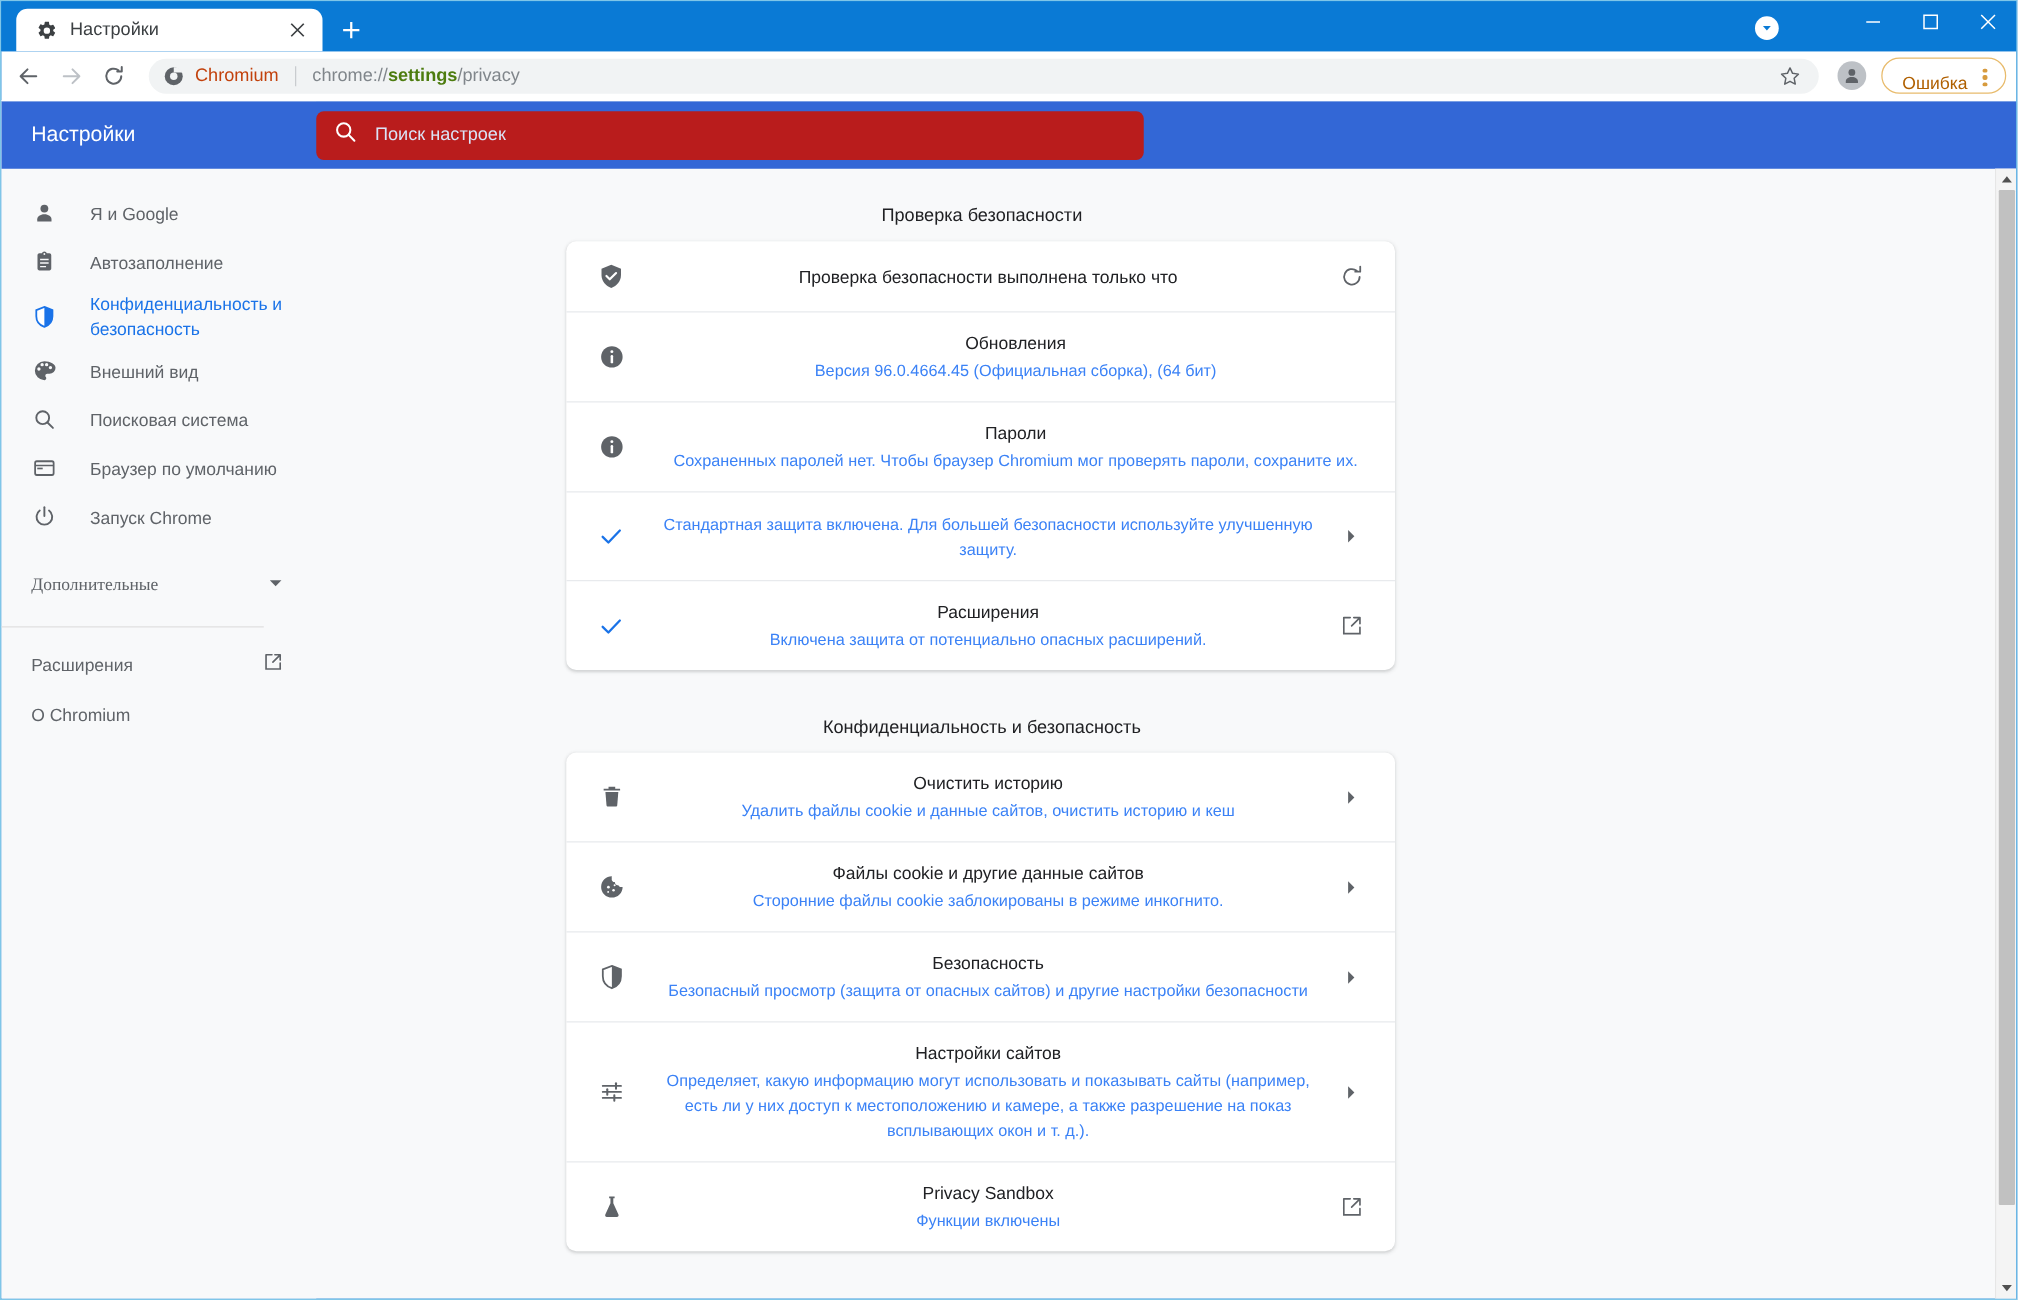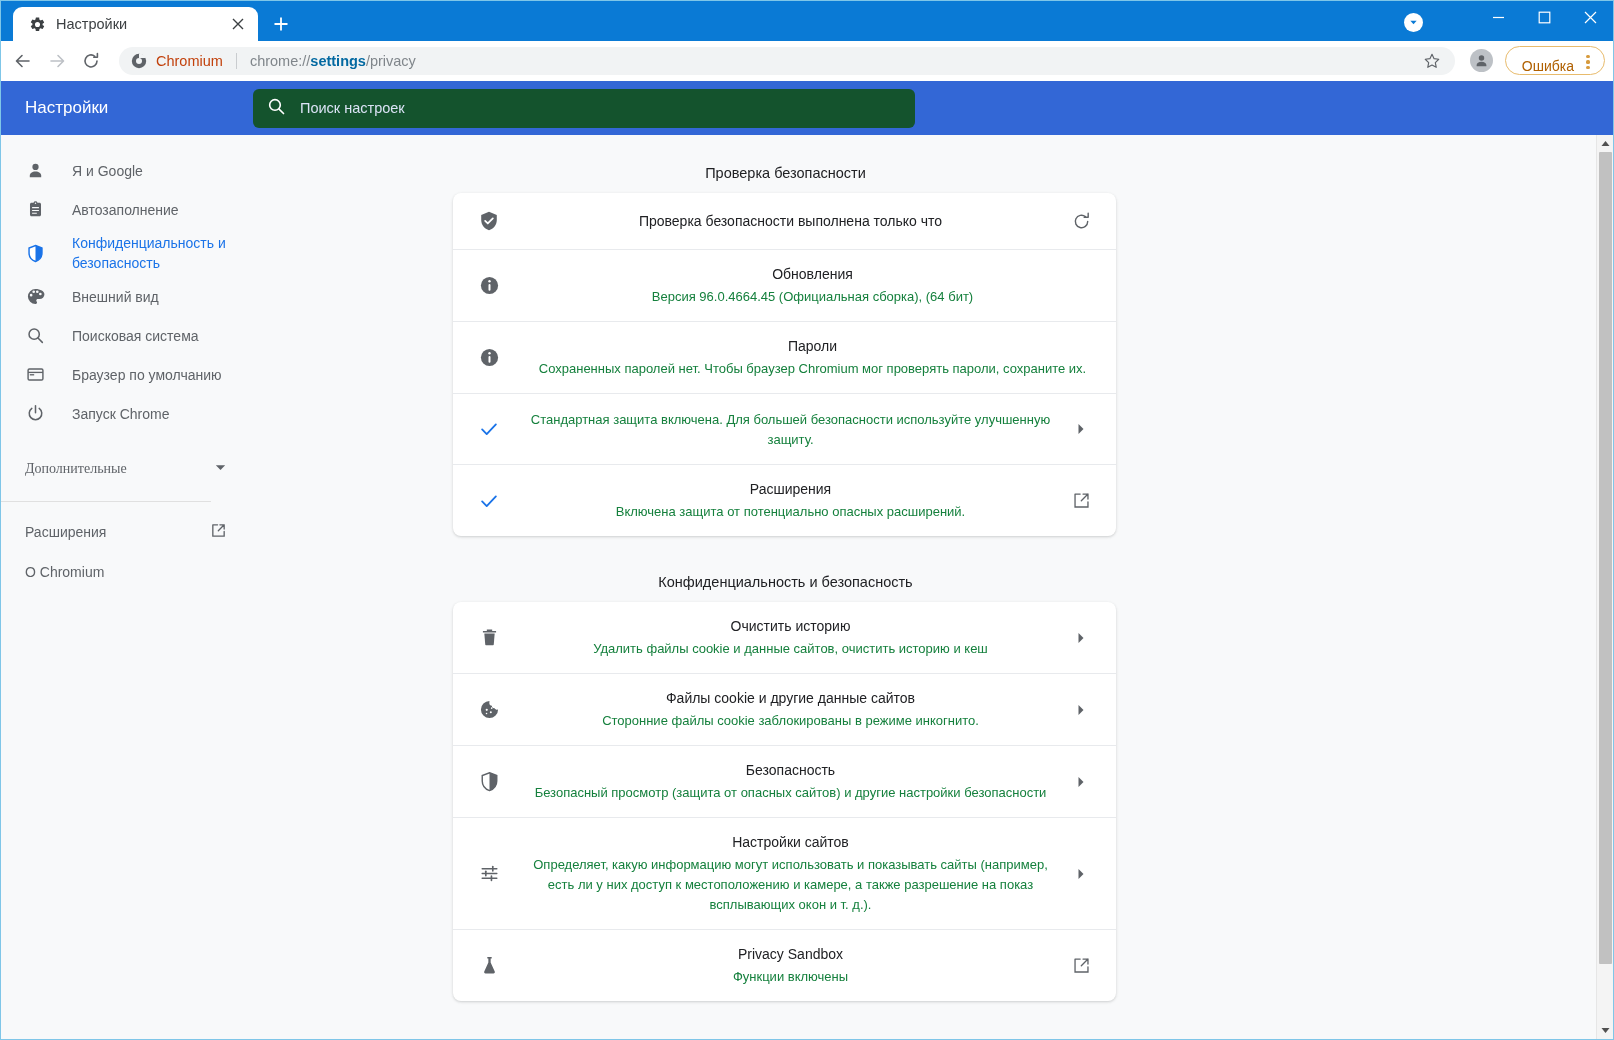--- a/index.html
+++ b/index.html
@@ -133,21 +133,21 @@
     flex: 0 0 auto;
   }
   #omni-url {
     font-size: 14.5px;
     color: #80868b;
     white-space: nowrap;
     flex: 1 1 auto;
     min-width: 0;
     overflow: hidden;
   }
-  #omni-url b { color: #0369a1; font-weight: 700; }
+  #omni-url b { color: #4d7c0f; font-weight: 700; }
   #omni-star { width: 30px; height:30px; display:flex; align-items:center; justify-content:center; flex:0 0 auto; }
 
   #avatar-btn {
     width: 30px; height: 30px;
     display: flex; align-items: center; justify-content: center;
     flex: 0 0 auto;
     margin: 0 4px;
   }
   #avatar-circle {
     width: 23px; height: 23px;
@@ -197,21 +197,21 @@
   #settings-title {
     width: 252px;
     padding-left: 24px;
     font-size: 17px;
     color: #ffffff;
     flex: 0 0 auto;
   }
   #search-box {
     width: 662px;
     height: 39px;
-    background: #14532d;
+    background: #b91c1c;
     border-radius: 6px;
     display: flex;
     align-items: center;
     padding: 0 14px;
     gap: 14px;
   }
   #search-icon { flex: 0 0 auto; display:block; }
   #search-placeholder {
     font-size: 14.5px;
     color: #dbe3f6;
@@ -326,21 +326,21 @@
   .row-icon svg { display:block; }
 
   .row-text { flex: 1 1 auto; min-width: 0; }
   .row-title {
     font-size: 14px;
     color: #202124;
     line-height: 21px;
   }
   .row-sub {
     font-size: 13px;
-    color: #15803d;
+    color: #3b82f6;
     line-height: 20px;
     margin-top: 2px;
   }
   .row-title.alone { line-height: 22px; }
 
   .row-action {
     flex: 0 0 auto;
     width: 30px;
     display: flex;
     align-items: center;

